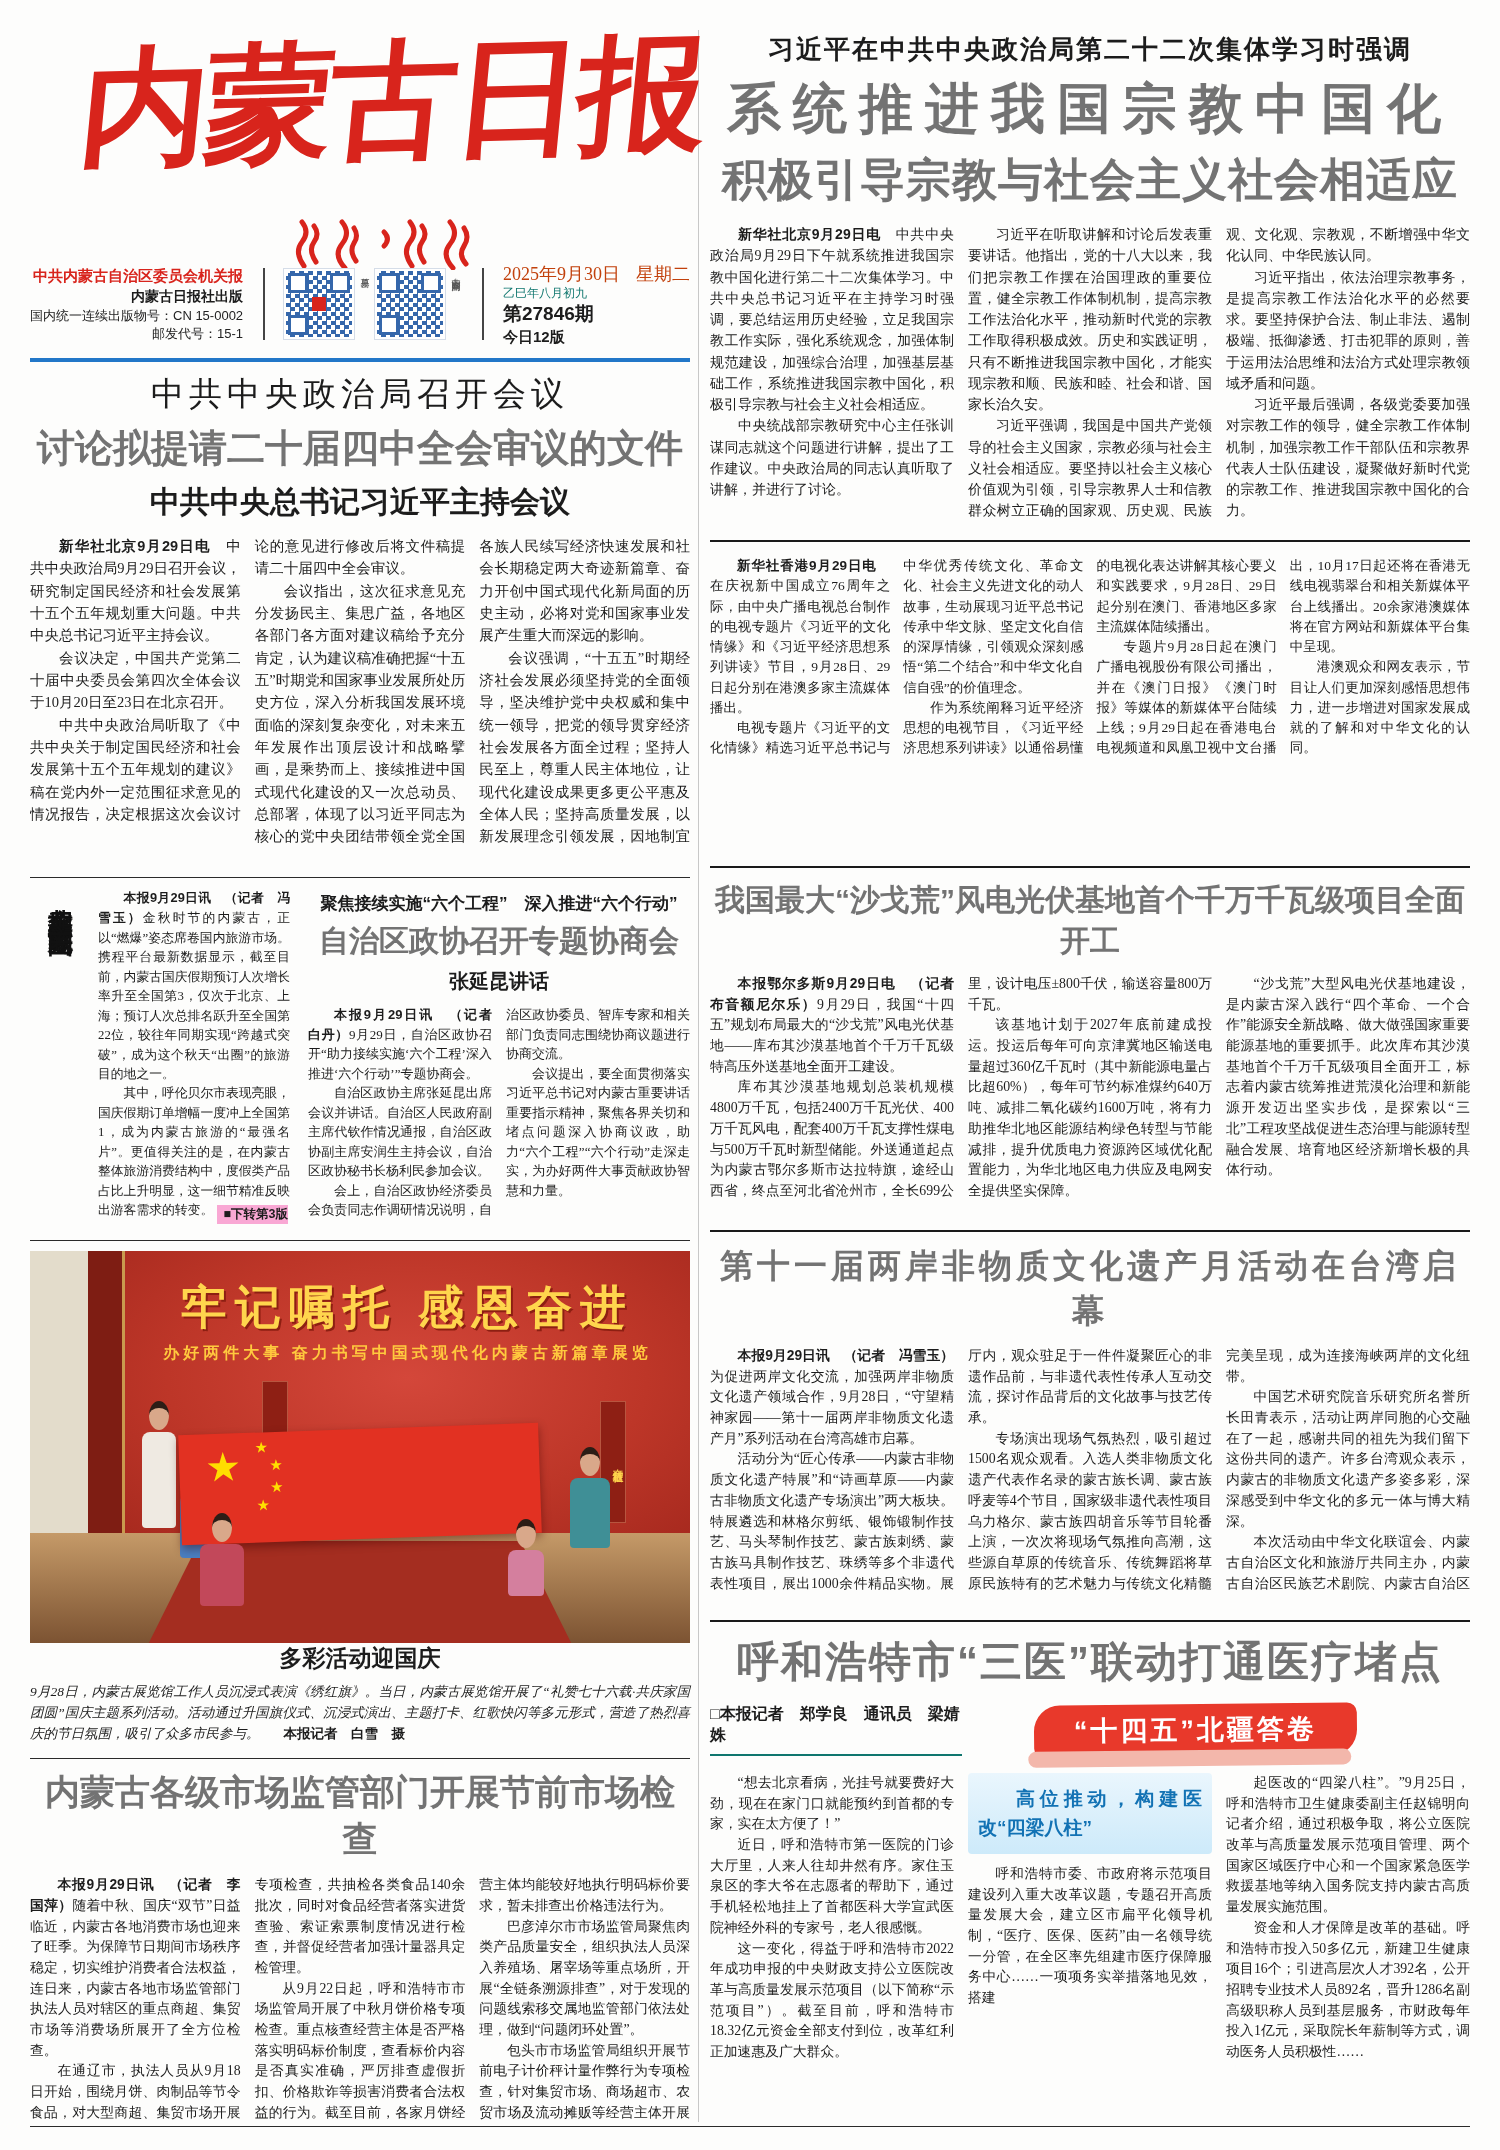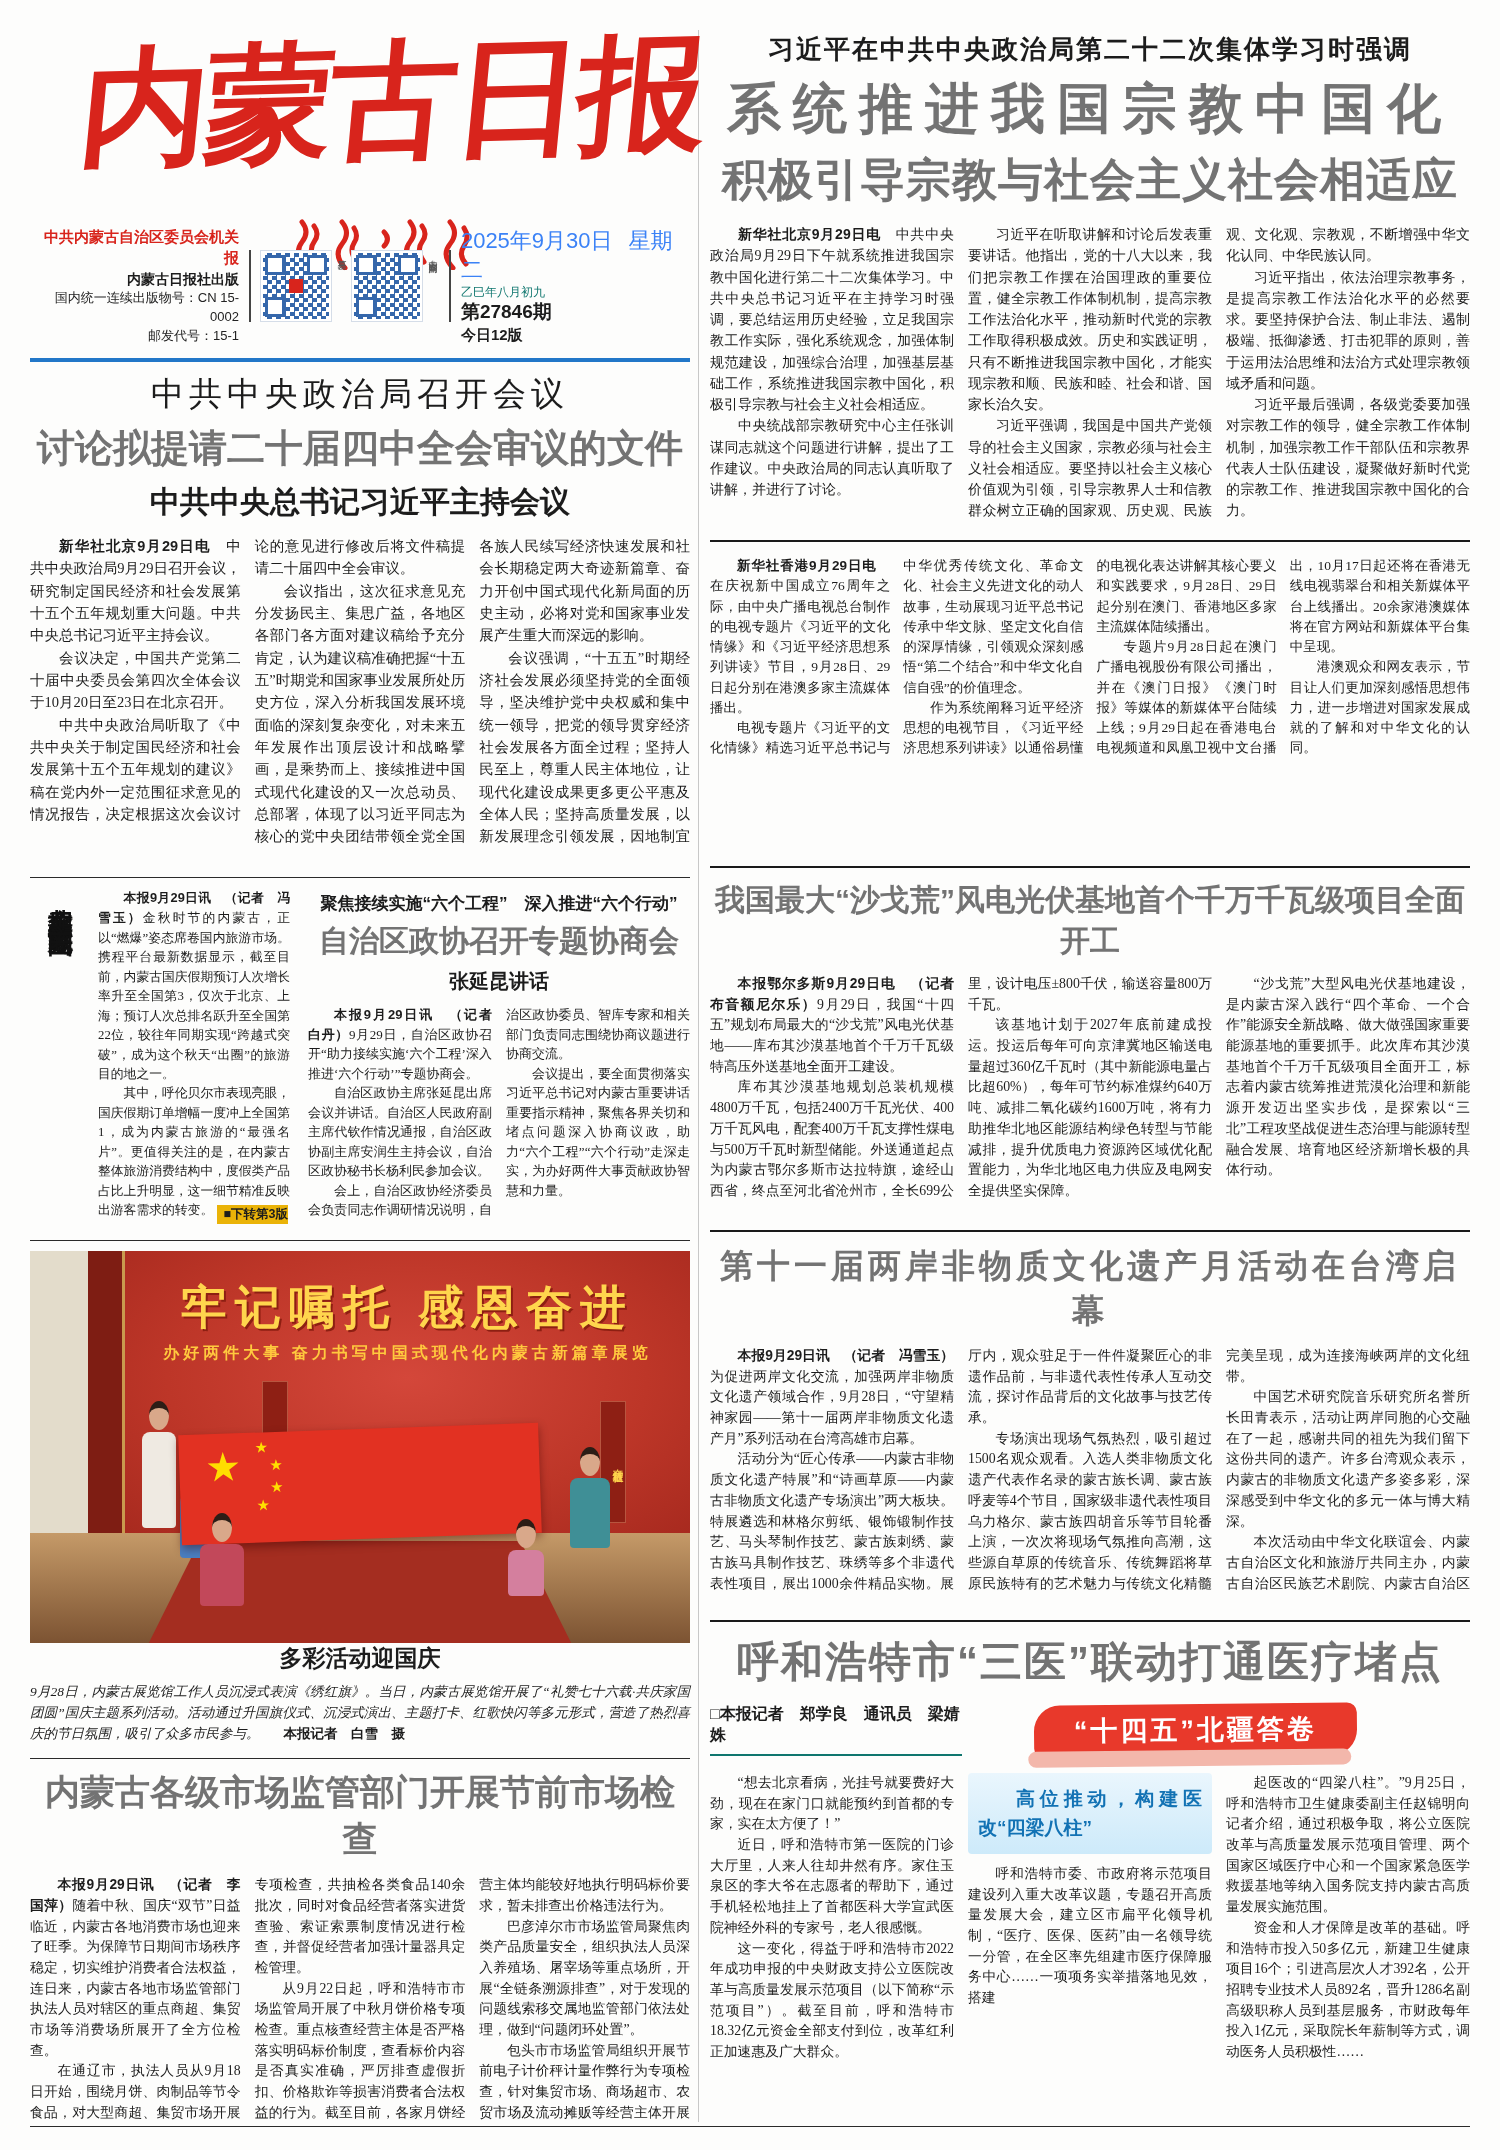--- a/index.html
+++ b/index.html
@@ -27,21 +27,21 @@
   .mi-text .l3,.mi-text .l4{font-size:13px;color:#222;}
   .sepbar{width:2px;height:72px;background:#444;margin:0 10px;}
   .qrwrap{display:flex;align-items:center;gap:4px;}
   .qr{width:66px;height:66px;border:2px solid #fff;outline:1px solid #d5dde8;position:relative;
       background:repeating-conic-gradient(#3567ab 0% 25%, #ffffff 0% 50%);background-size:9px 9px;}
   .qr i{position:absolute;width:14px;height:14px;border:3px solid #3567ab;background:#fff;}
   .qr i.tl{left:2px;top:2px}.qr i.tr{right:2px;top:2px}.qr i.bl{left:2px;bottom:2px}
   .qr .logo{position:absolute;left:26px;top:26px;width:14px;height:14px;background:#d8241c;}
   .qrlabel{writing-mode:vertical-rl;font-size:9px;color:#555;letter-spacing:1px;height:66px;}
   .dateblock{font-family:"Liberation Sans", sans-serif;line-height:1.3;min-width:172px;}
-  .dateblock .d1{font-size:22px;color:#3b82f6;}
+  .dateblock .d1{font-size:18px;color:#c2410c;font-family:Liberation Serif, serif;}
   .dateblock .d1 .wk{margin-left:16px;}
   .dateblock .d2{font-size:12px;color:#0f766e;}
   .dateblock .d3{font-size:19px;font-weight:bold;}
   .dateblock .d4{font-size:15px;font-weight:bold;}
 
   
   .kicker{font-family:"Liberation Sans", sans-serif;text-align:center;}
   .headline{font-family:"Liberation Sans", sans-serif;font-weight:bold;text-align:center;color:#737373;}
   .subhead{font-family:"Liberation Sans", sans-serif;text-align:center;}
   .body-cols{text-align:justify;overflow:hidden;}
@@ -54,21 +54,21 @@
   #pbHead{font-size:38px;letter-spacing:0px;margin-top:6px;}
   #pbSub{font-size:30px;font-weight:600;margin-top:8px;}
   #pbBody{height:332px;font-size:14.5px;line-height:1.54;margin-top:12px;}
 
   
   #row2{display:flex;height:342px;margin-top:2px;}
   #tourism{width:262px;display:flex;flex-shrink:0;}
   #tourHead{writing-mode:vertical-rl;text-orientation:upright;font-family:"Liberation Sans", sans-serif;
             font-weight:bold;font-size:25px;letter-spacing:2px;width:62px;line-height:62px;color:#111;}
   #tourBody{position:relative;width:192px;margin-left:6px;font-size:12.8px;line-height:1.52;height:338px;}
-  .turnnote{position:absolute;right:2px;bottom:2px;background:#eab308;font-family:"Liberation Sans", sans-serif;
+  .turnnote{position:absolute;right:2px;bottom:2px;background:#f9a8d4;font-family:"Liberation Sans", sans-serif;
             font-weight:bold;font-size:12.5px;padding-left:6px;}
   #cppcc{flex:1;margin-left:16px;}
   #czKicker{font-size:17px;font-weight:bold;margin-top:4px;}
   #czHead{font-size:30px;margin-top:6px;}
   #czSub{font-size:20px;font-weight:600;margin-top:6px;}
   #czBody{column-count:2;column-gap:14px;height:224px;font-size:13px;line-height:1.5;margin-top:10px;}
 
   
   #photo{position:relative;width:660px;height:392px;margin-top:4px;background:#b8382b;overflow:hidden;}
   #photoWallL{position:absolute;left:0;top:0;width:58px;height:72%;background:#e3dccb;}

